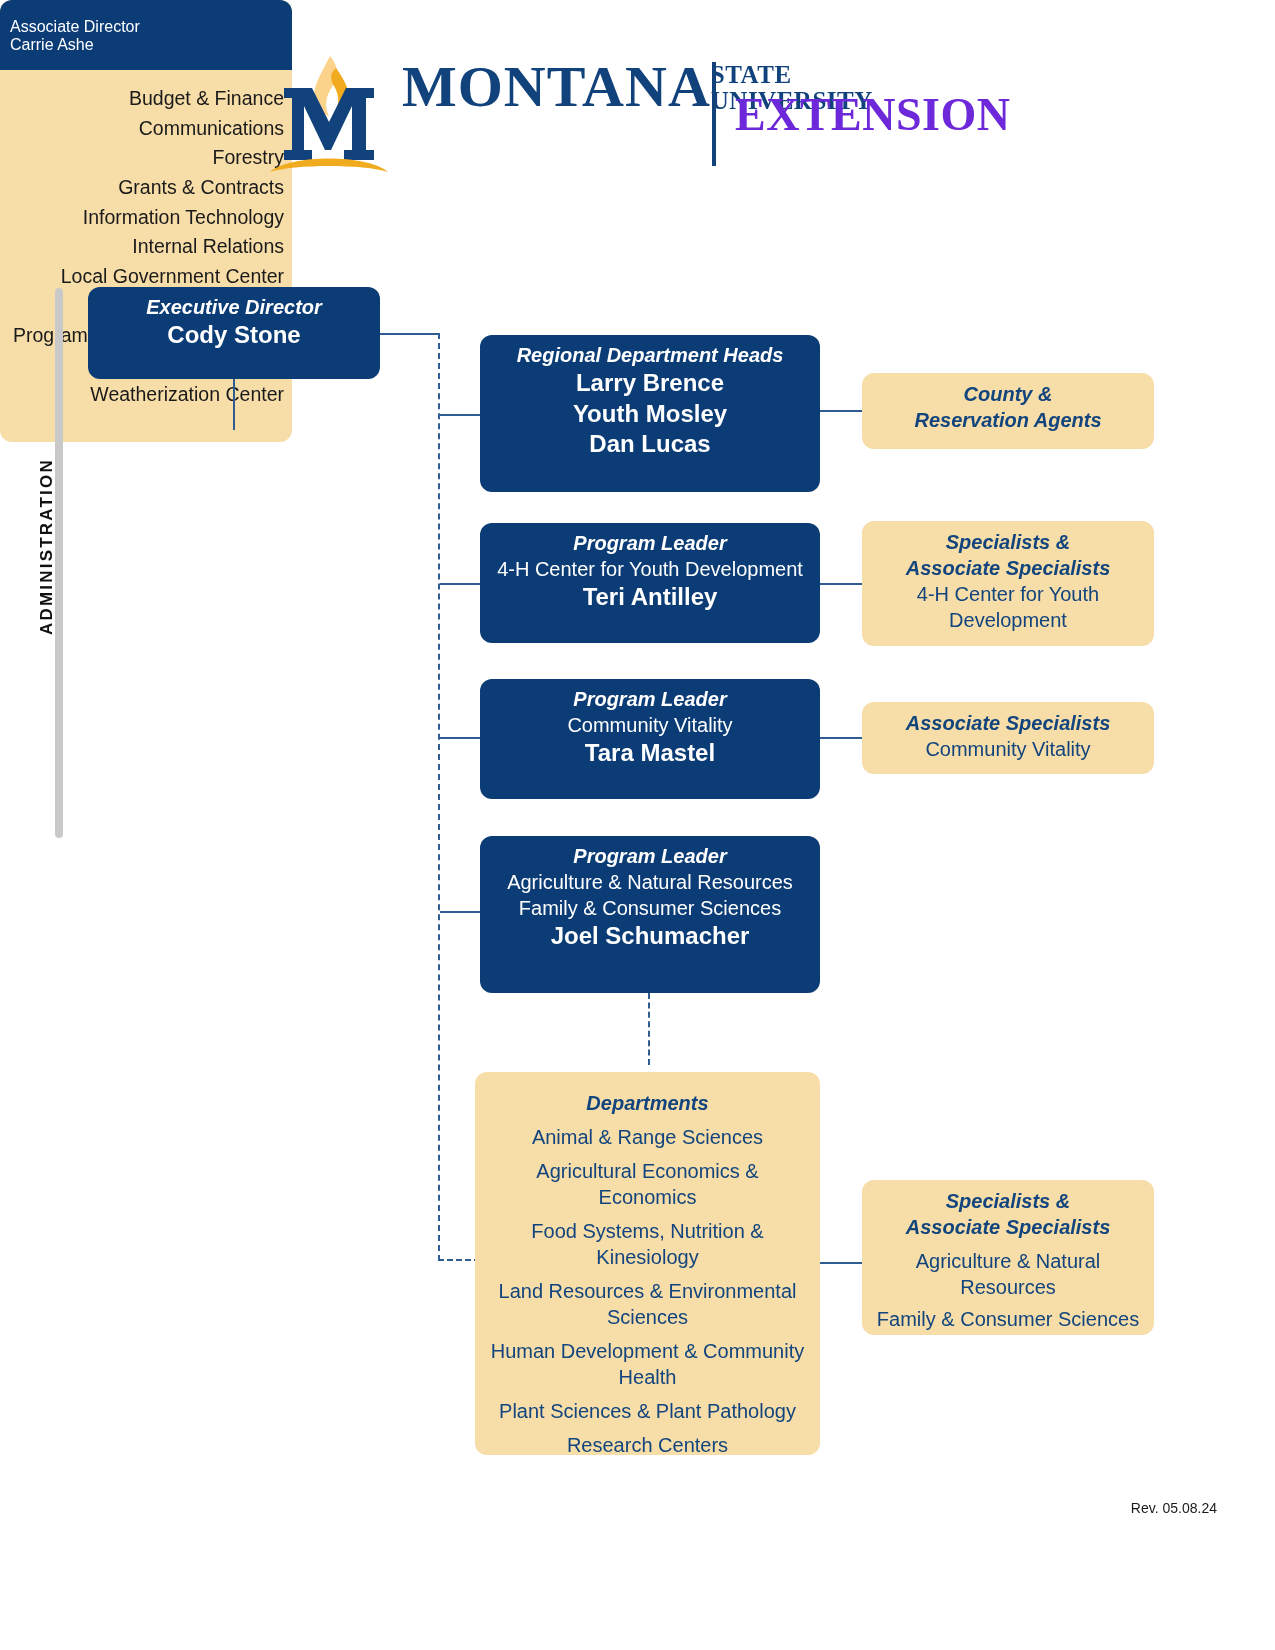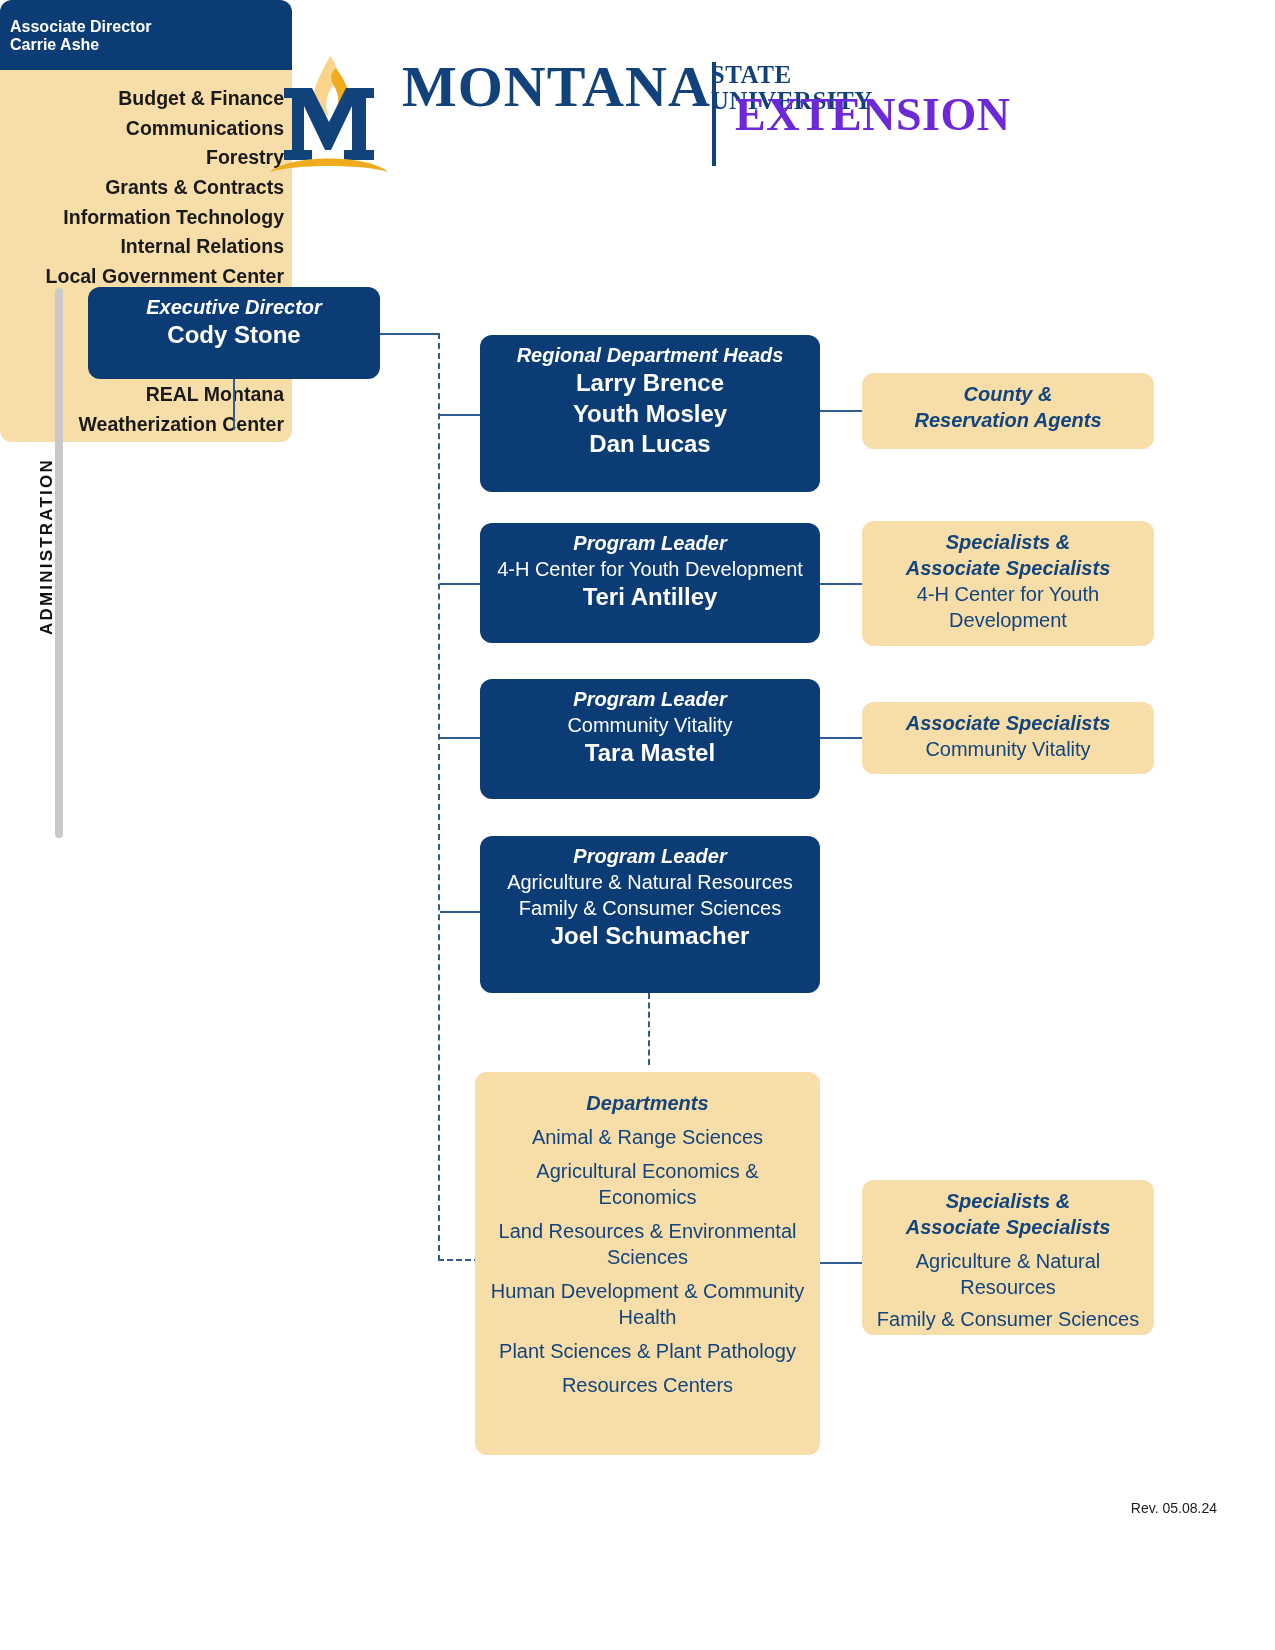--- a/index.html
+++ b/index.html
@@ -47,21 +47,21 @@
   .blue{background:#0c3c76;color:#ffffff;}
   .tan{background:#f7dda8;color:#12447e;}
   .box .role{font-style:italic;font-weight:bold;font-size:20px;line-height:1.25;text-align:center;}
   .box .sub{font-size:20px;line-height:1.3;text-align:center;font-weight:normal;}
   .box .person{font-weight:bold;font-size:24px;line-height:1.28;text-align:center;}
   .tan .title{font-style:italic;font-weight:bold;font-size:20px;line-height:1.3;text-align:center;color:#12447e;}
   .tan .item{font-size:20px;line-height:1.3;text-align:center;color:#12447e;}
   .inner{display:flex;flex-direction:column;align-items:center;height:100%;width:100%;padding:8px 10px;box-sizing:border-box;}
 
   
-  #admin-card{left:88px;top:430px;width:292px;height:442px;border-radius:12px;overflow:hidden;background:#f7dda8;font-weight:bold;}
+  #admin-card{left:88px;top:430px;width:292px;height:442px;border-radius:12px;overflow:hidden;background:#f7dda8;}
   #admin-card .head{background:#0c3c76;color:#fff;padding:18px 10px 16px;}
   #admin-card .list{padding:14px 8px 10px;}
   #admin-card .list .li{font-size:19.5px;line-height:1.52;text-align:right;color:#1a1a1a;}
 
   
   .ln{position:absolute;background:#2f5d92;}
   .dash-v{position:absolute;border-left:2px dashed #2f5d92;}
   .dash-h{position:absolute;border-top:2px dashed #2f5d92;}
 
   .rev{position:absolute;right:58px;top:1500px;font-size:14px;color:#1a1a1a;}
@@ -194,24 +194,25 @@
       <div class="sub">Family &amp; Consumer Sciences</div>
       <div class="person">Joel Schumacher</div>
     </div>
   </div>
 
   <div class="box tan" style="left:475px;top:1072px;width:345px;height:383px;">
     <div class="inner" style="justify-content:flex-start;padding-top:18px;">
       <div class="title">Departments</div>
       <div class="item" style="margin-top:8px;">Animal &amp; Range Sciences</div>
       <div class="item" style="margin-top:8px;">Agricultural Economics &amp; Economics</div>
+      <div class="item" style="margin-top:8px;">Food Systems, Nutrition &amp; Kinesiology</div>
       <div class="item" style="margin-top:8px;">Land Resources &amp; Environmental Sciences</div>
       <div class="item" style="margin-top:8px;">Human Development &amp; Community Health</div>
       <div class="item" style="margin-top:8px;">Plant Sciences &amp; Plant Pathology</div>
-      <div class="item" style="margin-top:8px;">Resources Centers</div>
+      <div class="item" style="margin-top:8px;">Research Centers</div>
     </div>
   </div>
 
   <div class="box tan" style="left:862px;top:1180px;width:292px;height:155px;">
     <div class="inner">
       <div class="title">Specialists &amp;</div>
       <div class="title">Associate Specialists</div>
       <div class="item" style="margin-top:8px;">Agriculture &amp; Natural Resources</div>
       <div class="item" style="margin-top:6px;">Family &amp; Consumer Sciences</div>
     </div>

